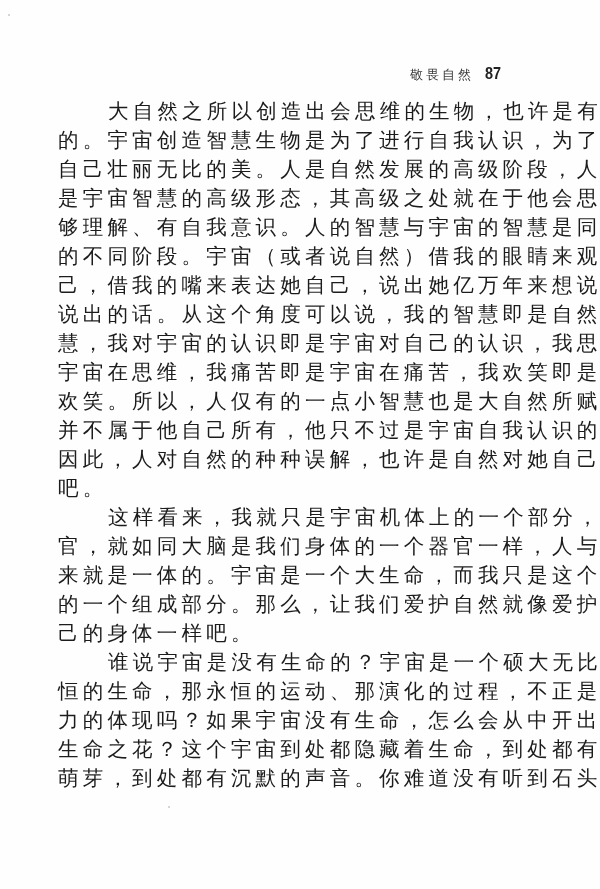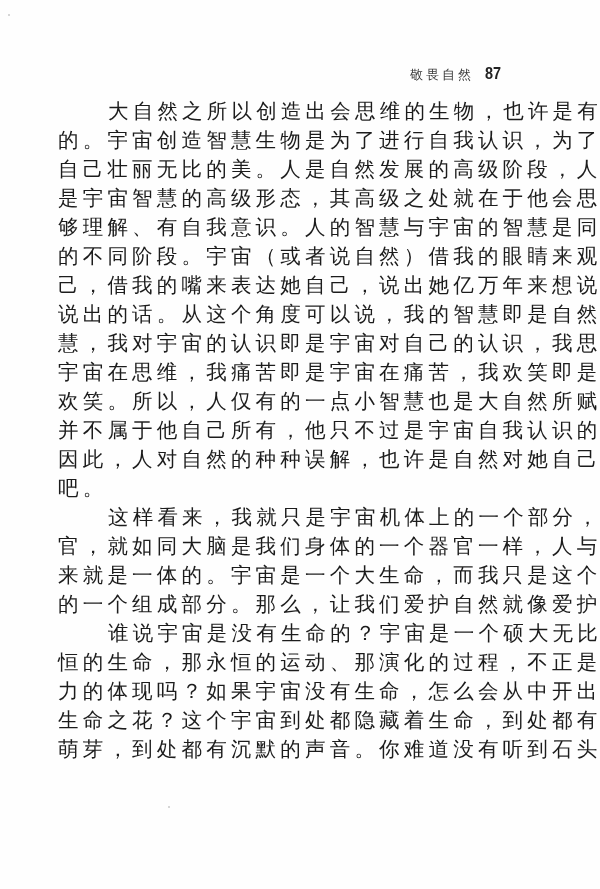--- a/index.html
+++ b/index.html
@@ -108,20 +108,21 @@
       <span class="line">并不属于他自己所有，他只不过是宇宙自我认识的工具。</span>
       <span class="line">因此，人对自然的种种误解，也许是自然对她自己的误解</span>
       <span class="line last">吧。</span>
     </div>
 
     <div class="para">
       <span class="line indent">这样看来，我就只是宇宙机体上的一个部分，一个器</span>
       <span class="line">官，就如同大脑是我们身体的一个器官一样，人与宇宙本</span>
       <span class="line">来就是一体的。宇宙是一个大生命，而我只是这个大生命</span>
       <span class="line">的一个组成部分。那么，让我们爱护自然就像爱护我们自</span>
+      <span class="line last">己的身体一样吧。</span>
     </div>
 
     <div class="para">
       <span class="line indent">谁说宇宙是没有生命的？宇宙是一个硕大无比的、永</span>
       <span class="line">恒的生命，那永恒的运动、那演化的过程，不正是她生命</span>
       <span class="line">力的体现吗？如果宇宙没有生命，怎么会从中开出灿烂的</span>
       <span class="line">生命之花？这个宇宙到处都隐藏着生命，到处都有生命的</span>
       <span class="line">萌芽，到处都有沉默的声音。你难道没有听到石头里也有</span>
     </div>
 

